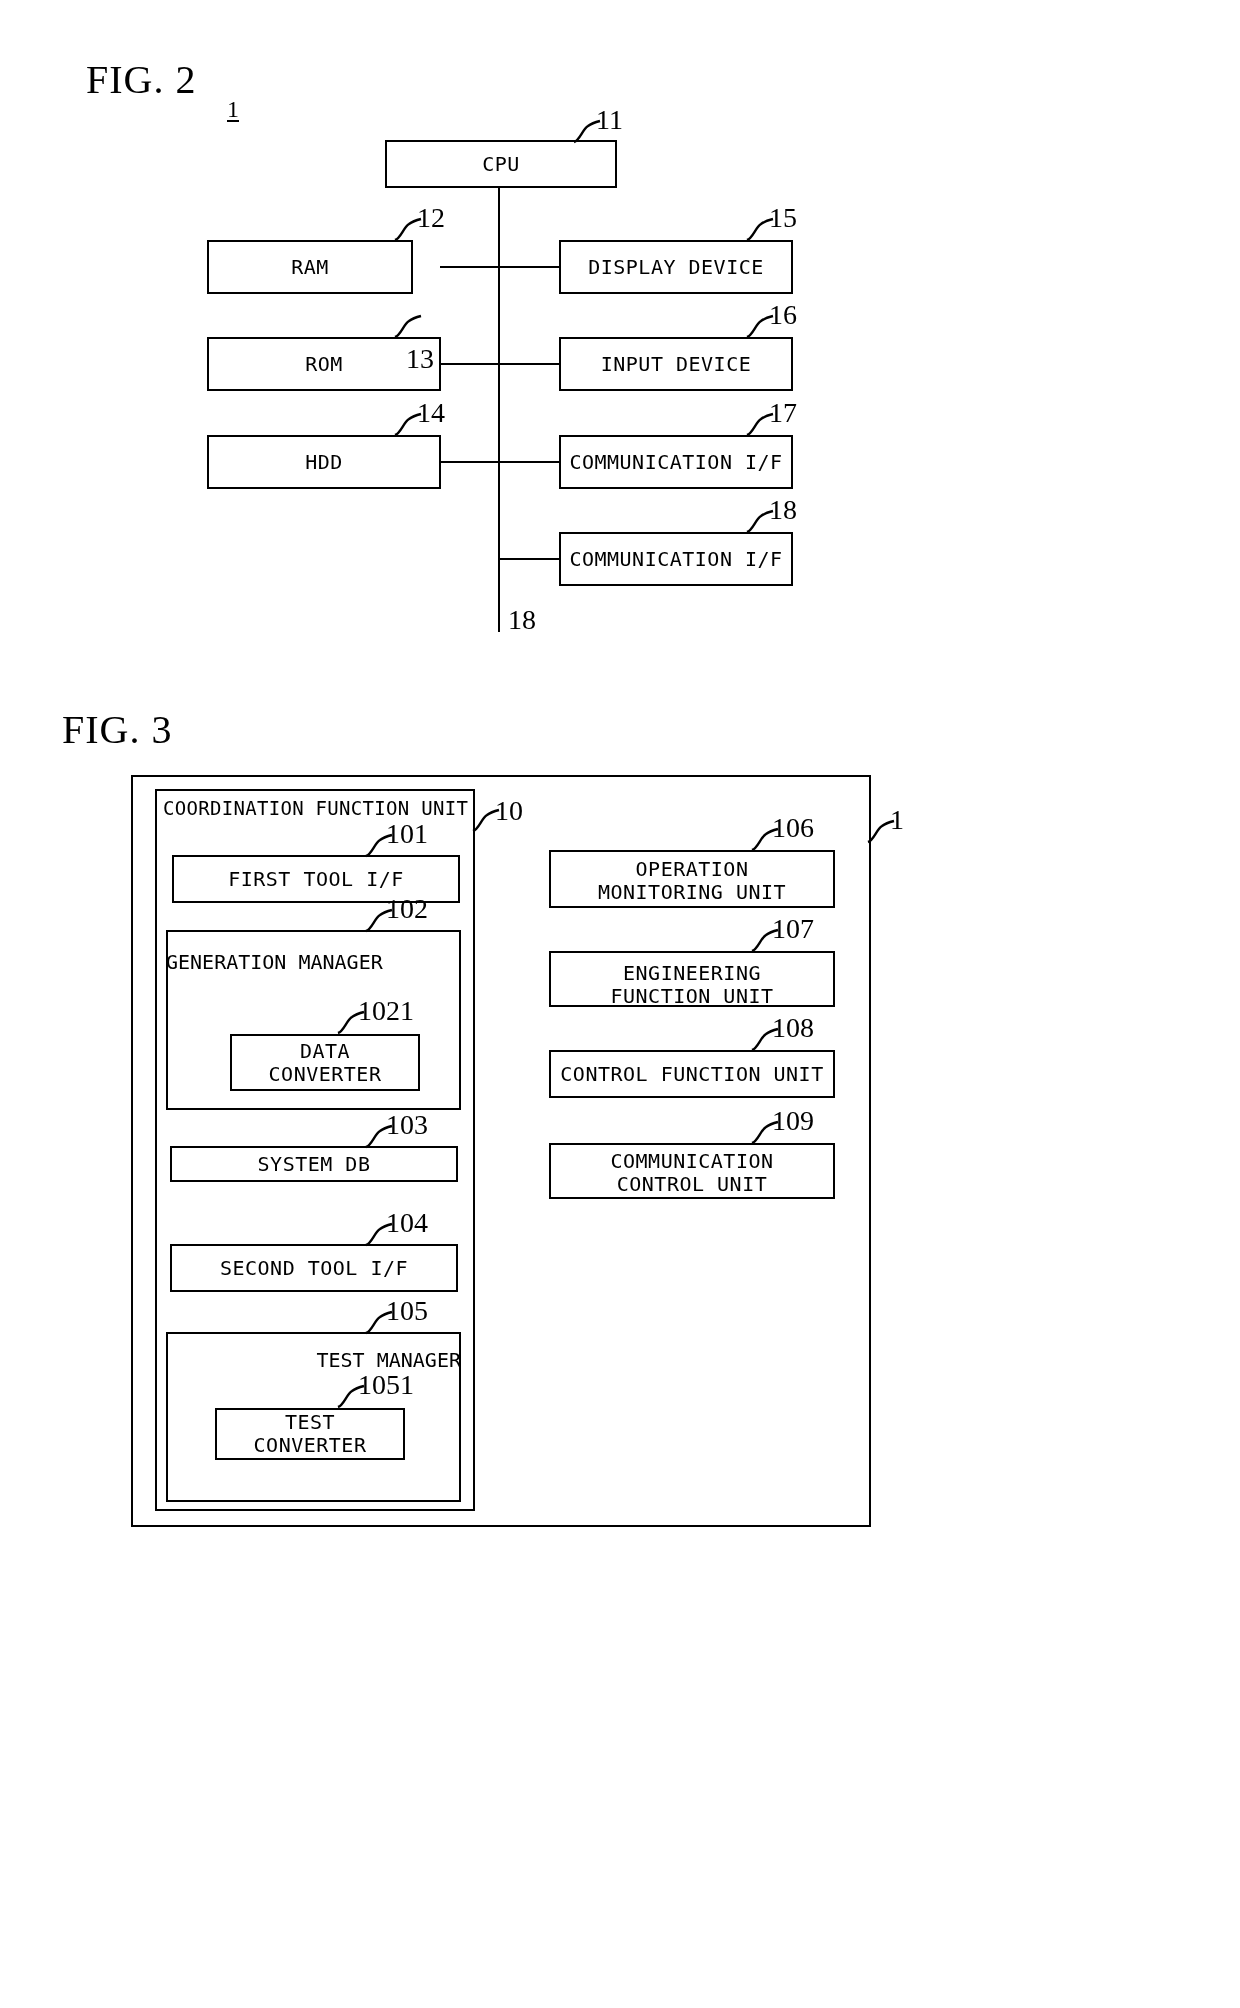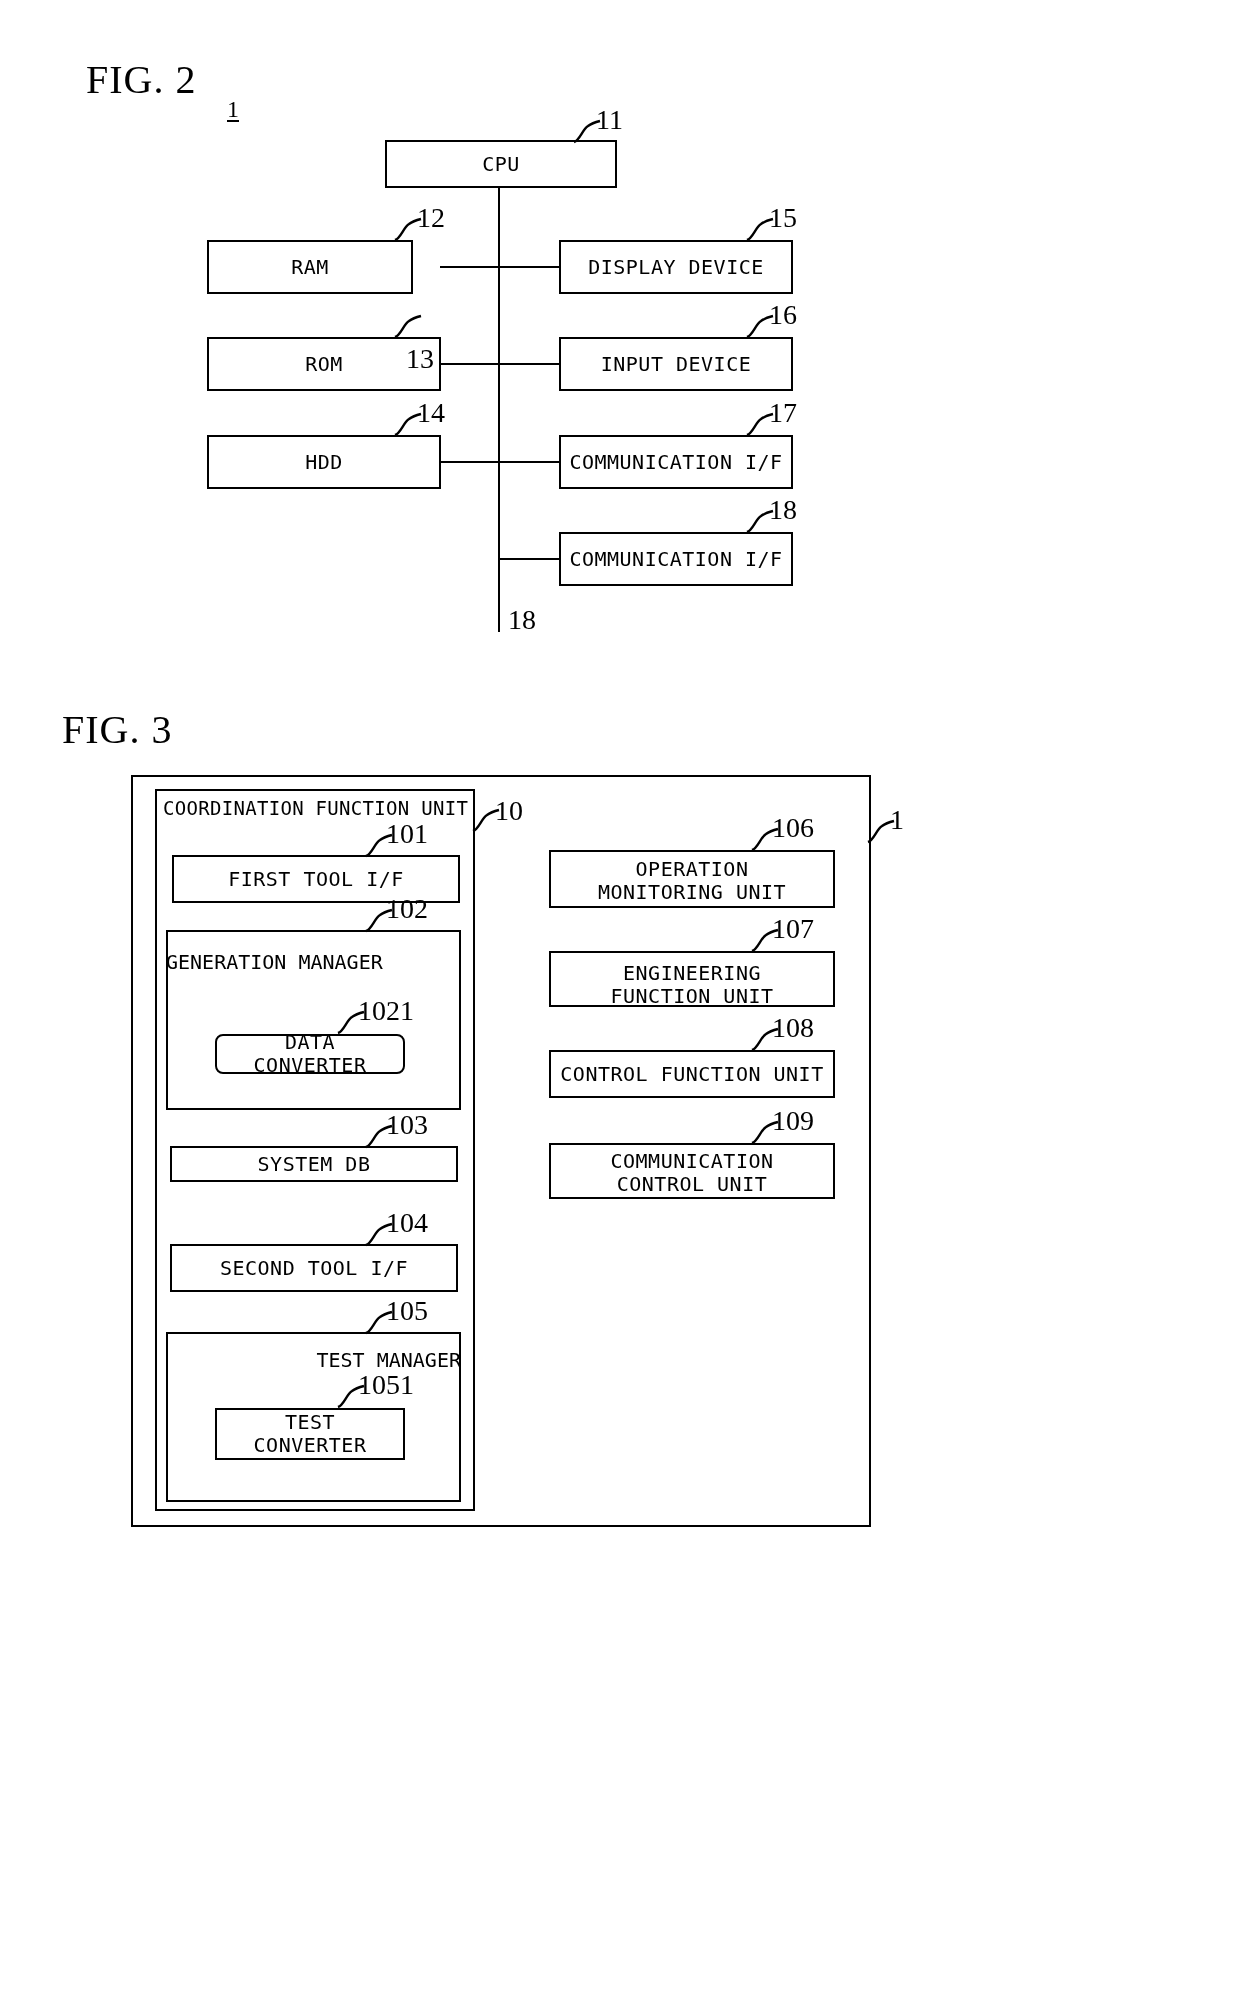--- a/index.html
+++ b/index.html
@@ -248,21 +248,21 @@
     <div class="box" style="left:166px; top:930px; width:295px; height:180px; display:block;"></div>
     <div style="position:absolute; left:166px; top:950px; width:295px; text-align:left;
                 font-family:'DejaVu Sans Mono', monospace; font-size:20px; white-space:nowrap;">GENERATION MANAGER</div>
     <div class="leader" style="left:364px; top:907px;">
       <svg width="30" height="26" viewBox="0 0 30 26">
           <path d="M2,24 C8,22 10,12 16,8 C20,5 24,4 28,3" stroke="#000" stroke-width="2.4" fill="none"></path>
         </svg>
     </div>
     <div class="ref" style="left:386px; top:893px;">102</div>
 
-    <div class="box" style="left:215px; top:1034px; width:190px; height:40px;border-radius:8px;">
+    <div class="box" style="left:230px; top:1034px; width:190px; height:57px;">
       <span class="lbl">DATA CONVERTER</span>
     </div>
     <div class="leader" style="left:336px; top:1009px;">
       <svg width="30" height="26" viewBox="0 0 30 26">
           <path d="M2,24 C8,22 10,12 16,8 C20,5 24,4 28,3" stroke="#000" stroke-width="2.4" fill="none"></path>
         </svg>
     </div>
     <div class="ref" style="left:358px; top:995px;">1021</div>
 
     <div class="box" style="left:170px; top:1146px; width:288px; height:36px;">

